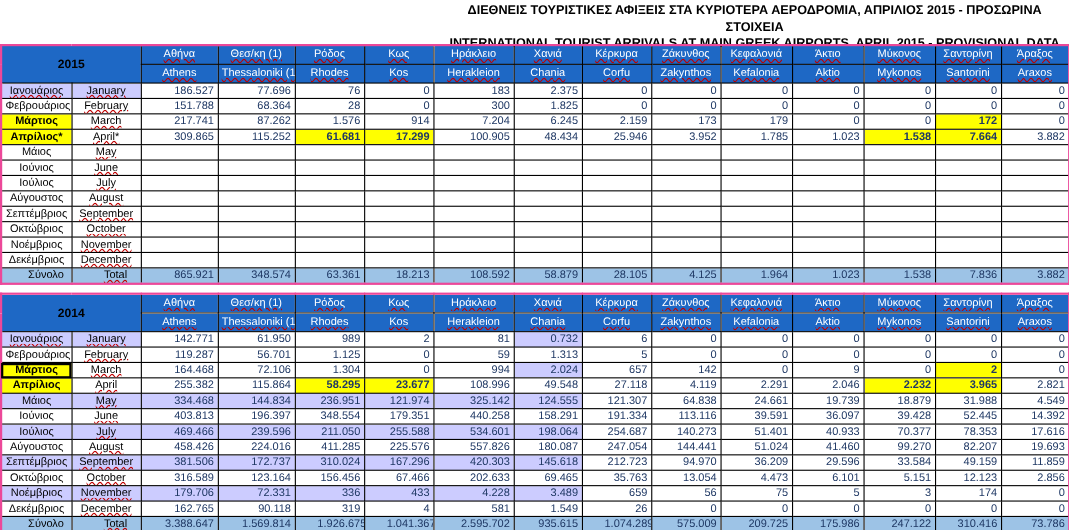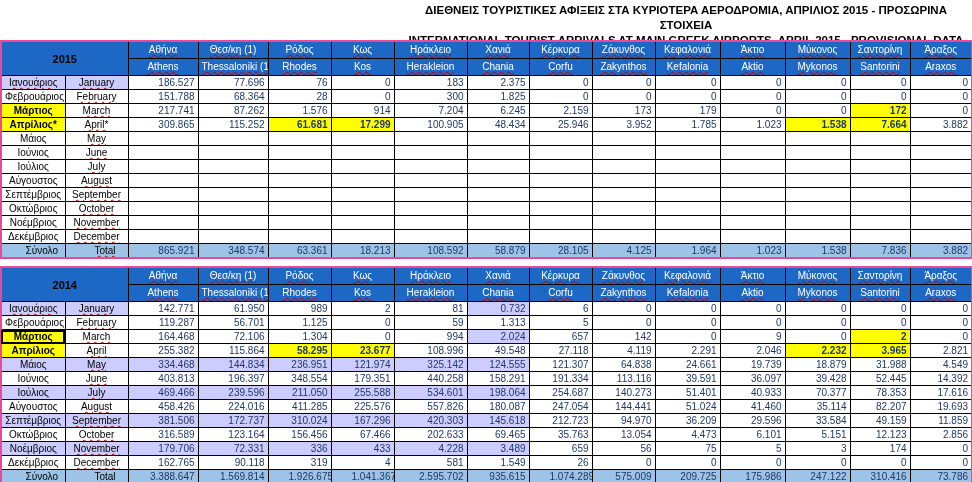--- a/index.html
+++ b/index.html
@@ -499,21 +499,21 @@
         <td class="num">458.426</td>
         <td class="num">224.016</td>
         <td class="num">411.285</td>
         <td class="num">225.576</td>
         <td class="num">557.826</td>
         <td class="num">180.087</td>
         <td class="num">247.054</td>
         <td class="num">144.441</td>
         <td class="num">51.024</td>
         <td class="num">41.460</td>
-        <td class="num">35.114</td>
+        <td class="num">99.270</td>
         <td class="num">82.207</td>
         <td class="num">19.693</td>
       </tr>
       <tr>
         <td class="mon L">Σεπτέμβριος</td>
         <td class="mon sq L">September</td>
         <td class="num L">381.506</td>
         <td class="num L">172.737</td>
         <td class="num L">310.024</td>
         <td class="num L">167.296</td>

